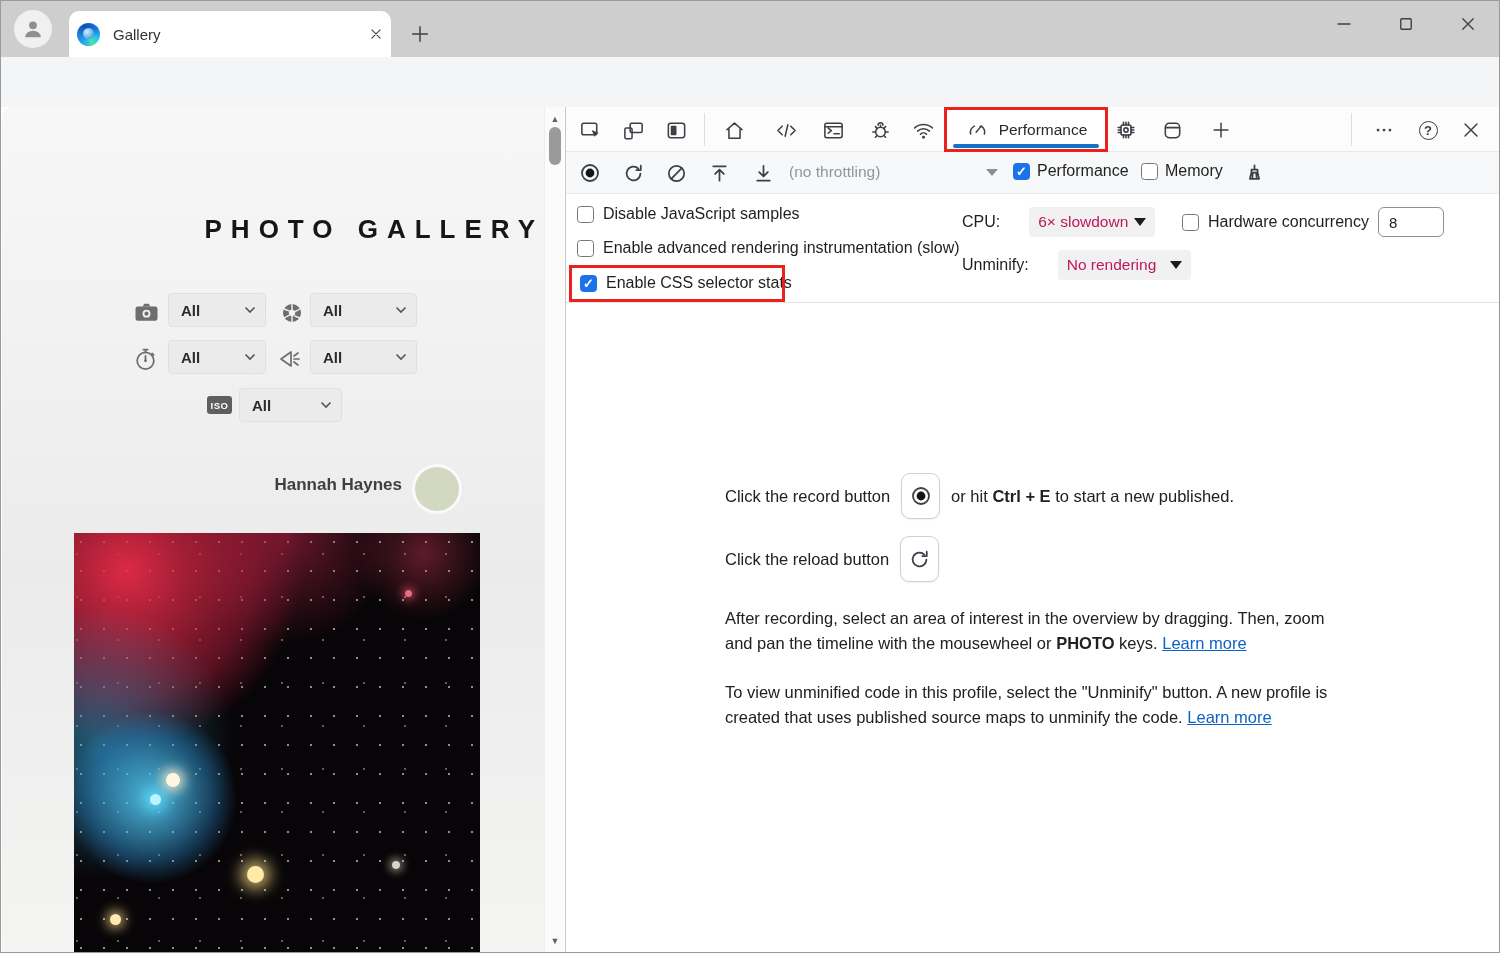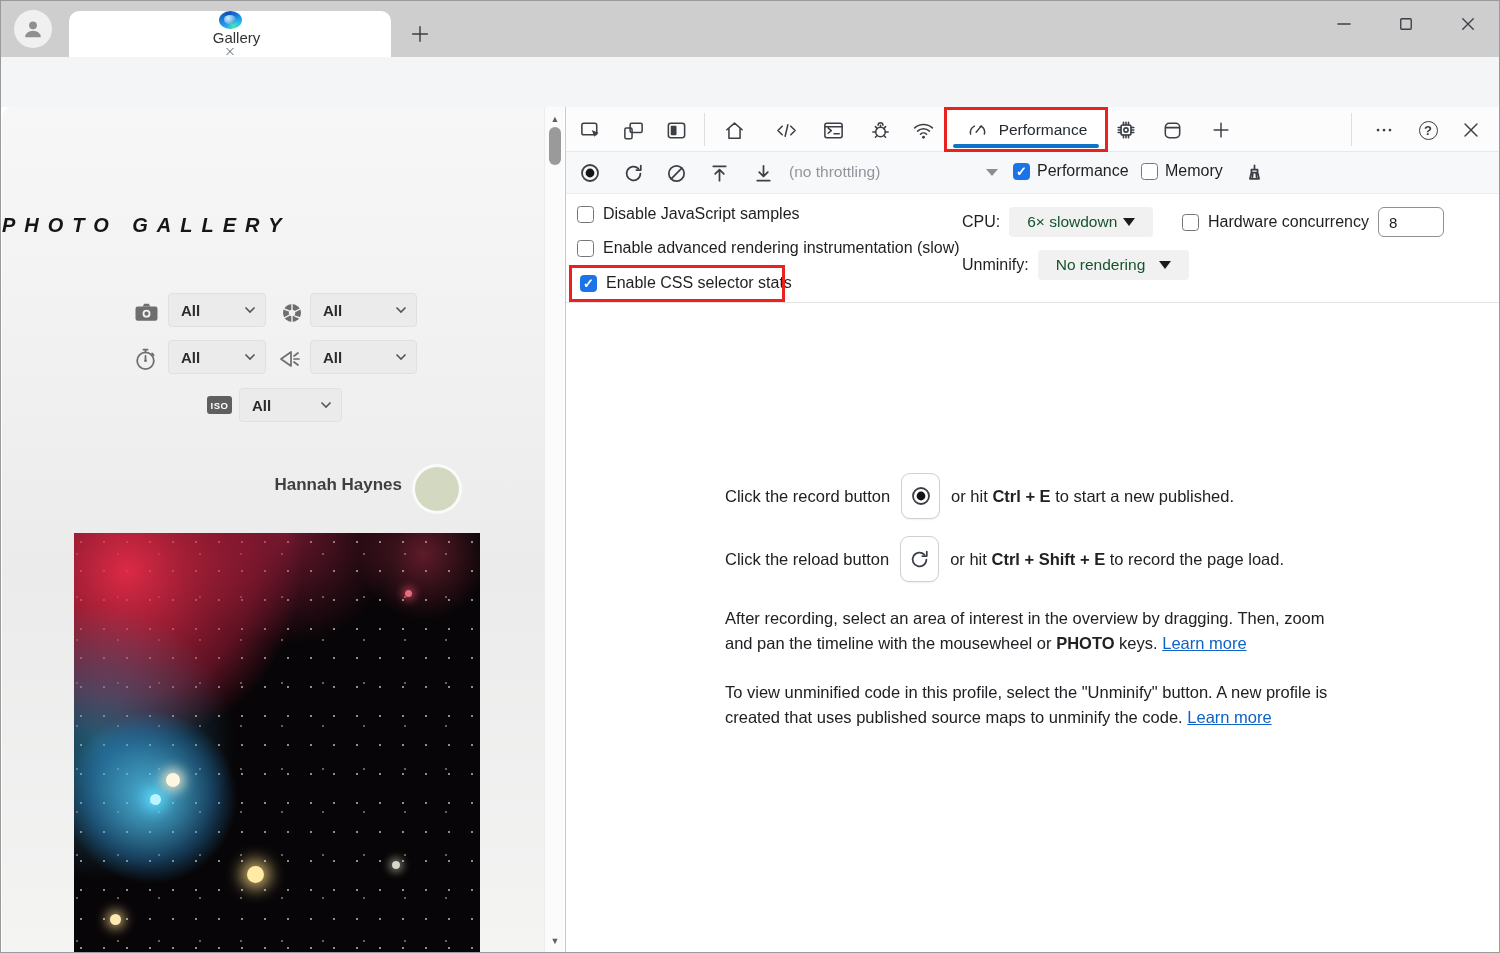--- a/index.html
+++ b/index.html
@@ -2,21 +2,21 @@
 <html><head>
 <meta charset="utf-8">
 <style>
   * { margin:0; padding:0; box-sizing:border-box; }
   html,body { width:1500px; height:953px; font-family:"Liberation Sans",sans-serif; }
   .window { position:relative; width:1500px; height:953px; background:#fff; border:1px solid #9a9a9a; overflow:hidden; }
 
   
   .titlebar { position:absolute; left:0; top:0; width:100%; height:56px; background:#cecece; }
   .profile-btn { position:absolute; left:13px; top:9px; width:38px; height:38px; border-radius:50%; background:#f0f0f0; display:flex; align-items:center; justify-content:center; }
-  .tab { position:absolute; left:68px; top:10px; width:322px; height:46px; background:#fff; border-radius:10px 10px 0 0; display:flex; align-items:center; padding:0 8px;flex-direction:column; }
+  .tab { position:absolute; left:68px; top:10px; width:322px; height:46px; background:#fff; border-radius:10px 10px 0 0; display:flex; align-items:center; padding:0 8px; }
   .edge-logo { position:relative; width:23px; height:23px; border-radius:50%; background:conic-gradient(from 210deg,#2ba7f2,#0d50b8 35%,#1673d8 55%,#25c2ee 72%,#49e3a5 85%,#2ba7f2); }
   .edge-logo::after { content:''; position:absolute; left:26%; top:24%; width:48%; height:48%; border-radius:50%; background:radial-gradient(circle at 35% 35%,#cfeeff,#1d87d8); }
   .tab-title { margin-left:13px; font-size:15px; color:#333; flex:1; }
   .newtab { position:absolute; left:403px; top:17px; width:32px; height:32px; display:flex; align-items:center; justify-content:center; }
   .win-controls { position:absolute; right:0; top:0; height:56px; display:flex; }
   .win-btn { width:62px; height:46px; display:flex; align-items:center; justify-content:center; }
 
   
   .toolbar { position:absolute; left:0; top:56px; width:100%; height:50px; background:#f4f5f6; }
   .nav-ic { position:absolute; top:66px; width:30px; height:30px; display:flex; align-items:center; justify-content:center; }
@@ -26,21 +26,21 @@
   .more-dots { position:absolute; right:15px; top:66px; width:36px; height:30px; display:flex; align-items:center; justify-content:center; font-size:21px; color:#333; letter-spacing:2px; }
 
   
   .content { position:absolute; left:0; top:106px; width:100%; height:846px; background:#fff; }
   .page { position:absolute; left:1px; top:0; width:542px; height:846px; border-radius:10px 0 0 0; background:linear-gradient(180deg,#f7f7f7 0%,#f1f1f1 30%,#ebebeb 55%,#f4f4f3 100%); overflow:hidden; }
   .page-scrollbar { position:absolute; left:543px; top:0; width:20px; height:846px; background:#fbfbfb; border-left:1px solid #ececec; }
   .sb-arrow { position:absolute; left:0; width:20px; height:18px; display:flex; align-items:center; justify-content:center; color:#606060; font-size:9px; }
   .sb-thumb { position:absolute; left:4px; top:20px; width:12px; height:38px; background:#9a9a9a; border-radius:6px; }
 
   
-  .pg-title { position:absolute; left:0; top:107px; width:100%; text-align:left; font-size:20px; font-weight:700; letter-spacing:9px; color:#161616;font-style:italic; }
+  .pg-title { position:absolute; left:0; top:107px; width:100%; text-align:right; font-size:26px; font-weight:700; letter-spacing:9px; color:#161616; }
   .pg-select { position:absolute; height:34px; background:#ebebeb; border:1px solid #e0e0e0; border-radius:4px; display:flex; align-items:center; padding:0 12px; font-size:15px; font-weight:700; color:#2b2b2b; }
   .pg-select svg { position:absolute; right:9px; }
   .flt-icon { position:absolute; display:flex; align-items:center; justify-content:center; }
   .iso-badge { background:#5f5f5f; color:#fff; font-size:9.5px; font-weight:700; border-radius:3px; width:25px; height:18px; display:flex; align-items:center; justify-content:center; letter-spacing:.5px; }
   .byline { position:absolute; right:142px; top:368px; font-size:17px; font-weight:700; color:#3f3f3f; }
   .byline-avatar { position:absolute; left:413px; top:360px; width:44px; height:44px; border-radius:50%; background:#d3d8c1; box-shadow:0 0 0 3px rgba(255,255,255,.7); }
   .photo { position:absolute; left:72px; top:426px; width:406px; height:420px; background:
     radial-gradient(circle 115px at 19% 63%, rgba(90,215,255,.8), rgba(45,150,225,.35) 55%, transparent 75%),
     radial-gradient(circle 190px at 6% 50%, rgba(60,175,225,.5), transparent 72%),
     radial-gradient(circle 230px at 13% 9%, rgba(238,45,75,.92), rgba(185,30,62,.48) 55%, transparent 76%),
@@ -75,21 +75,21 @@
   .tb-ic { position:absolute; top:7px; width:30px; height:28px; display:flex; align-items:center; justify-content:center; }
   .no-rec { position:absolute; left:223px; top:11px; font-size:15.5px; color:#90959c; }
   .rec-caret { position:absolute; left:420px; top:17px; width:0; height:0; border-left:6px solid transparent; border-right:6px solid transparent; border-top:7px solid #8b8f94; }
   .cb { width:17px; height:17px; border:1.5px solid #767676; border-radius:3.5px; background:#fff; flex:0 0 auto; }
   .cb.checked { background:#1a73e8; border-color:#1a73e8; color:#fff; font-size:13px; font-weight:700; display:flex; align-items:center; justify-content:center; }
   .tb-check { position:absolute; top:10px; display:flex; align-items:center; gap:7px; font-size:16px; color:#1f1f1f; }
   .gear-box { position:absolute; right:14px; top:0px; width:40px; height:41px; border:3px solid #e9221f; display:flex; align-items:center; justify-content:center; background:#f7f8f9; }
 
   .dt-settings { position:absolute; left:0; top:87px; width:100%; height:109px; background:#fff; border-bottom:1px solid #e3e3e3; box-shadow:0 2px 3px rgba(0,0,0,.04); font-size:16px; color:#1f1f1f; }
   .set-row { position:absolute; display:flex; align-items:center; gap:9px; }
-  .chip { background:#f1f1f1; border-radius:4px; height:30px; display:flex; align-items:center; padding:0 18px; gap:6px; font-size:15.5px; color:#14532d; }
+  .chip { background:#f1f1f1; border-radius:4px; height:30px; display:flex; align-items:center; padding:0 9px; gap:6px; font-size:15.5px; color:#be185d;margin-left:20px; }
   .chip .tri { width:0; height:0; border-left:6px solid transparent; border-right:6px solid transparent; border-top:8px solid #1b1b1b; }
   .hw-input { width:66px; height:30px; border:1px solid #8f8f8f; border-radius:6px; font-size:15px; color:#1b1b1b; padding:0 10px; display:flex; align-items:center; background:#fff; }
   .css-red-box { position:absolute; left:3px; top:71px; width:216px; height:37px; border:3px solid #e9221f; }
 
   .dt-body { position:absolute; left:0; top:196px; width:100%; height:650px; background:#fff; color:#202124; }
   .help-line { display:flex; align-items:center; gap:11px; margin:0 0 17px 159px; font-size:16.5px; }
   .mini-btn { width:39px; height:46px; border:1px solid #d0d0d0; border-radius:9px; background:#fff; box-shadow:0 1px 2px rgba(0,0,0,.06); display:flex; align-items:center; justify-content:center; }
   .help-para { margin:24px 0 0 159px; width:606px; font-size:16.5px; line-height:25px; }
   .help-para a, .help-line a { color:#0f62c6; text-decoration:underline; cursor:pointer; }
   .first-line { padding-top:170px; }
@@ -470,21 +470,20 @@
           <span><span>or hit</span> <b>Ctrl + E</b> <span>to start a new published.</span></span>
         </div>
         <div class="help-line">
           <span>Click the reload button</span>
           <div class="mini-btn">
             <svg width="23" height="23" viewBox="0 0 24 24">
                 <path class="s2" d="M19.2 12a7.2 7.2 0 11-2.1-5.1"></path>
                 <path class="s2" d="M19.6 3.8v4.6H15"></path>
               </svg>
           </div>
-          <span><span>or hit</span> <b>Ctrl + Shift + E</b> <span>to record the page load.</span></span>
         </div>
         <p class="help-para">
           <span>After recording, select an area of interest in the overview by dragging. Then, zoom and pan the timeline with the mousewheel or</span> <b>PHOTO</b> <span>keys.</span> <a>Learn more</a>
         </p>
         <p class="help-para">
           <span>To view unminified code in this profile, select the "Unminify" button. A new profile is created that uses published source maps to unminify the code.</span> <a>Learn more</a>
         </p>
       </div>
 
     </div>

